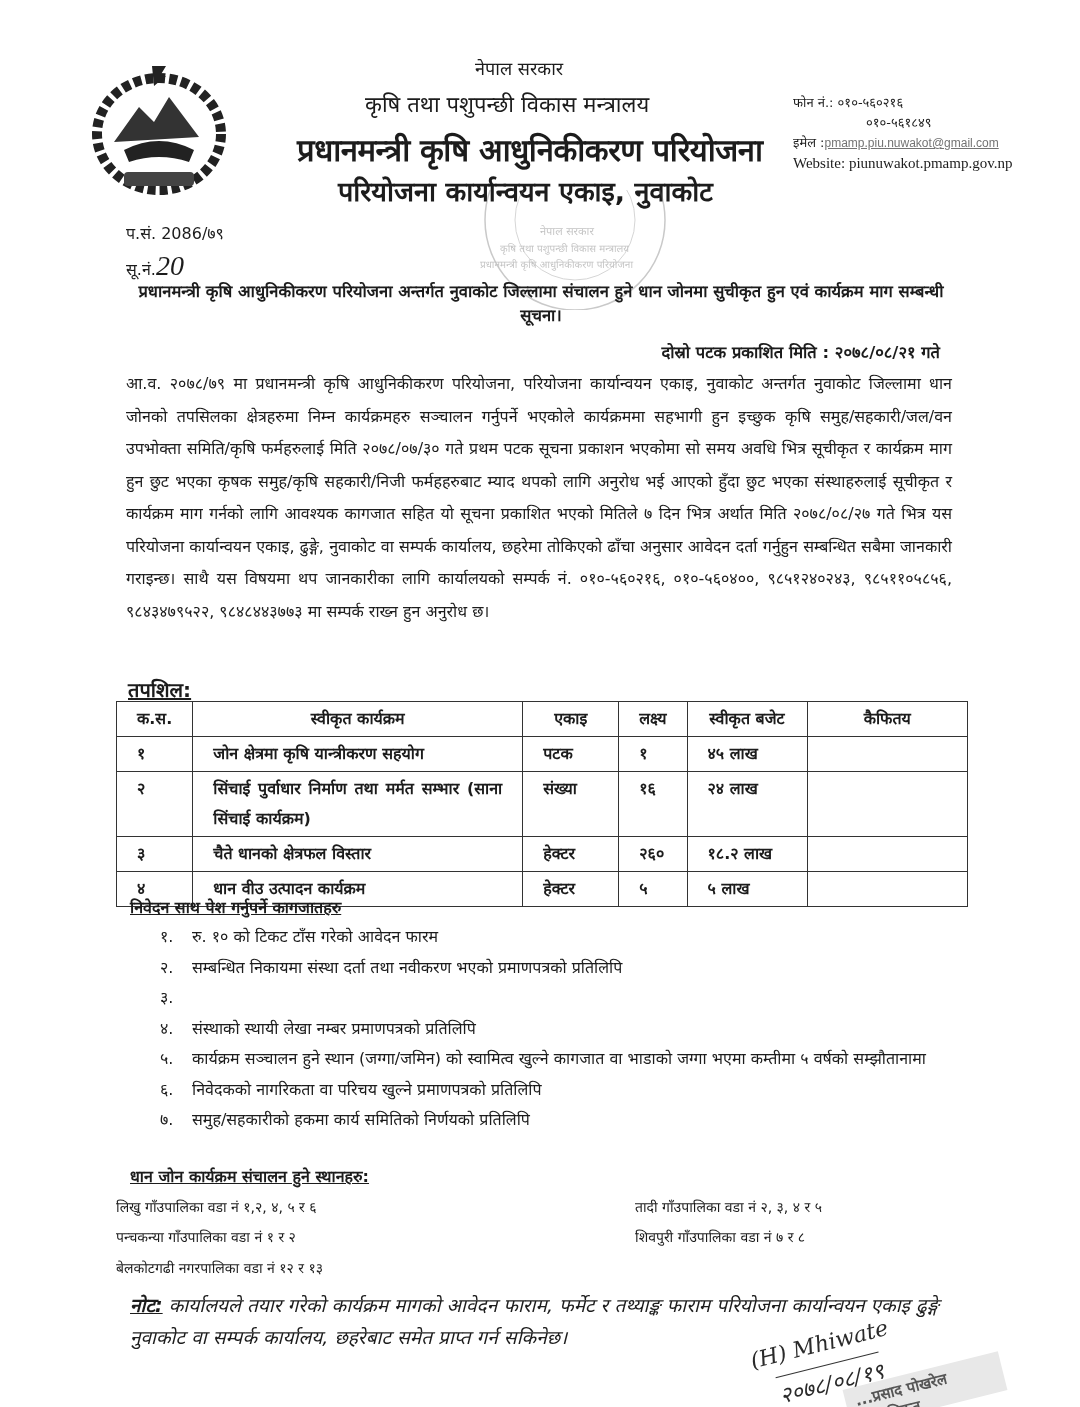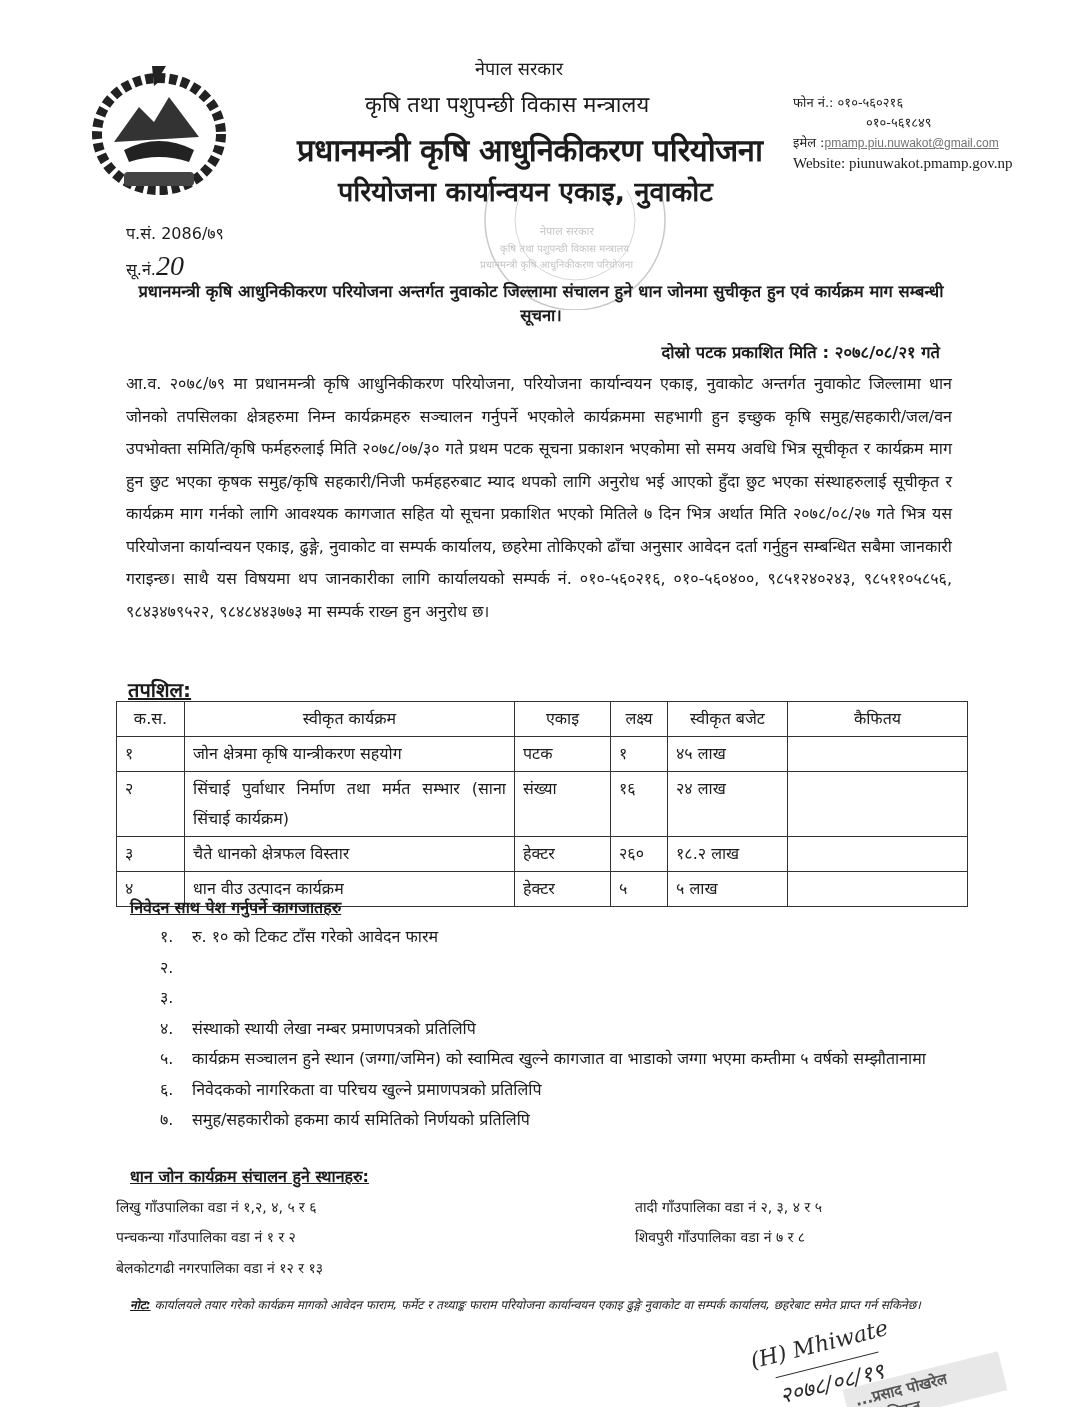--- a/index.html
+++ b/index.html
@@ -29,38 +29,38 @@
     .stamp { left: 460px; top: 190px; width: 230px; height: 120px; opacity: 0.35; }
 
     .subject { left: 126px; top: 280px; width: 830px; font-size: 16.5px; font-weight: bold; text-align: center; white-space: normal; line-height: 24px; }
     .pubdate { right: 140px; top: 340px; font-size: 16.5px; font-weight: bold; }
 
     .body-text { left: 126px; top: 368px; width: 826px; font-size: 16px; line-height: 32.5px; text-align: justify; white-space: normal; }
 
     .tapsil { left: 128px; top: 676px; font-size: 20px; font-weight: bold; text-decoration: underline; }
 
     table.programs { position: absolute; left: 116px; top: 701px; width: 852px; border-collapse: collapse; font-size: 16px; }
-    table.programs th, table.programs td { border: 1.5px solid #333; padding: 2px 8px; text-align: left; vertical-align: top; font-weight: normal; line-height: 30px; }
+    table.programs th, table.programs td { border: 1.5px solid #333; padding: 2px 20px; text-align: left; vertical-align: top; font-weight: bold; line-height: 30px; }
     table.programs th { text-align: center; }
     .c1 { width: 68px; } .c2 { width: 330px; } .c3 { width: 96px; } .c4 { width: 57px; } .c5 { width: 120px; }
 
     .docs-title { left: 130px; top: 896px; font-size: 16px; font-weight: bold; text-decoration: underline; }
     .docs { left: 160px; top: 922px; width: 800px; font-size: 16px; line-height: 30.5px; white-space: normal; }
     .docs li { list-style: none; display: flex; }
     .docs .n { width: 32px; flex: none; }
 
     .loc-title { left: 130px; top: 1165px; font-size: 16px; font-weight: bold; text-decoration: underline; }
     .loc { font-size: 14px; }
     .loc-l1 { left: 116px; top: 1197px; }
     .loc-l2 { left: 116px; top: 1227px; }
     .loc-l3 { left: 116px; top: 1258px; }
     .loc-r1 { left: 635px; top: 1197px; }
     .loc-r2 { left: 635px; top: 1227px; }
 
-    .note { left: 130px; top: 1289px; width: 830px; font-size: 12px; font-style: italic; line-height: 32px; white-space: normal; }
+    .note { left: 130px; top: 1289px; width: 830px; font-size: 19px; font-style: italic; line-height: 32px; white-space: normal; }
     .note .note-label { font-weight: bold; text-decoration: underline; }
 
     .signature { left: 755px; top: 1320px; width: 230px; height: 87px; transform: rotate(-14deg); font-family: "DejaVu Serif", serif; font-style: italic; color: #2a2a2a; }
     .sig-name { font-size: 22px; position: absolute; left: 0; top: 0; }
     .sig-date { font-size: 22px; position: absolute; left: 20px; top: 34px; border-top: 1.5px solid #333; padding-top: 2px; }
     .officer-stamp { position: absolute; left: 845px; top: 1370px; width: 160px; height: 40px; transform: rotate(-14deg); background: #e8e8e8; color: #555; font-size: 15px; font-weight: bold; padding: 3px 10px; }
   </style>
 </head>
 <body>
 
@@ -164,20 +164,21 @@
 </table>
 
 <div class="abs docs-title">निवेदन साथ पेश गर्नुपर्ने कागजातहरु</div>
 <ul class="abs docs">
   <li>
       <span class="n">१.</span>
       <span>रु. १० को टिकट टाँस गरेको आवेदन फारम</span>
     </li>
   <li>
       <span class="n">२.</span>
+      <span>सम्बन्धित निकायमा संस्था दर्ता तथा नवीकरण भएको प्रमाणपत्रको प्रतिलिपि</span>
     </li>
   <li>
       <span class="n">३.</span>
     </li>
   <li>
       <span class="n">४.</span>
       <span>संस्थाको स्थायी लेखा नम्बर प्रमाणपत्रको प्रतिलिपि</span>
     </li>
   <li>
       <span class="n">५.</span>

